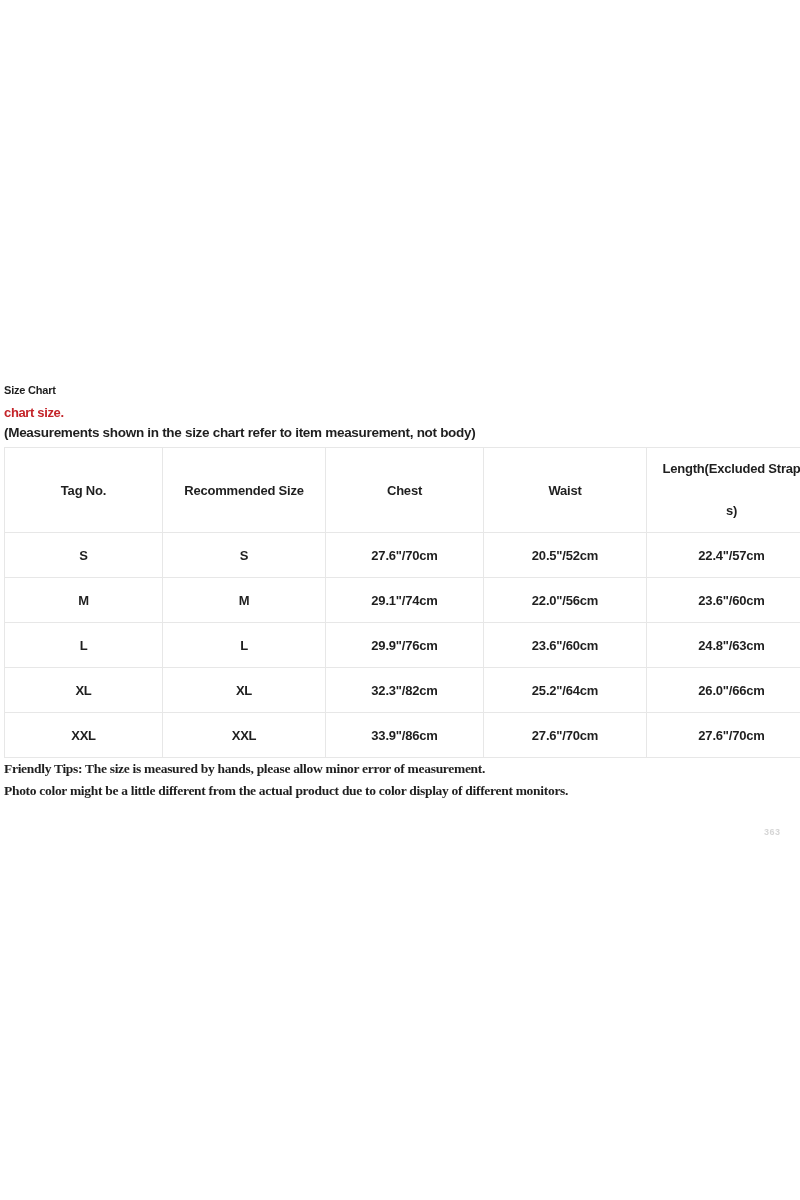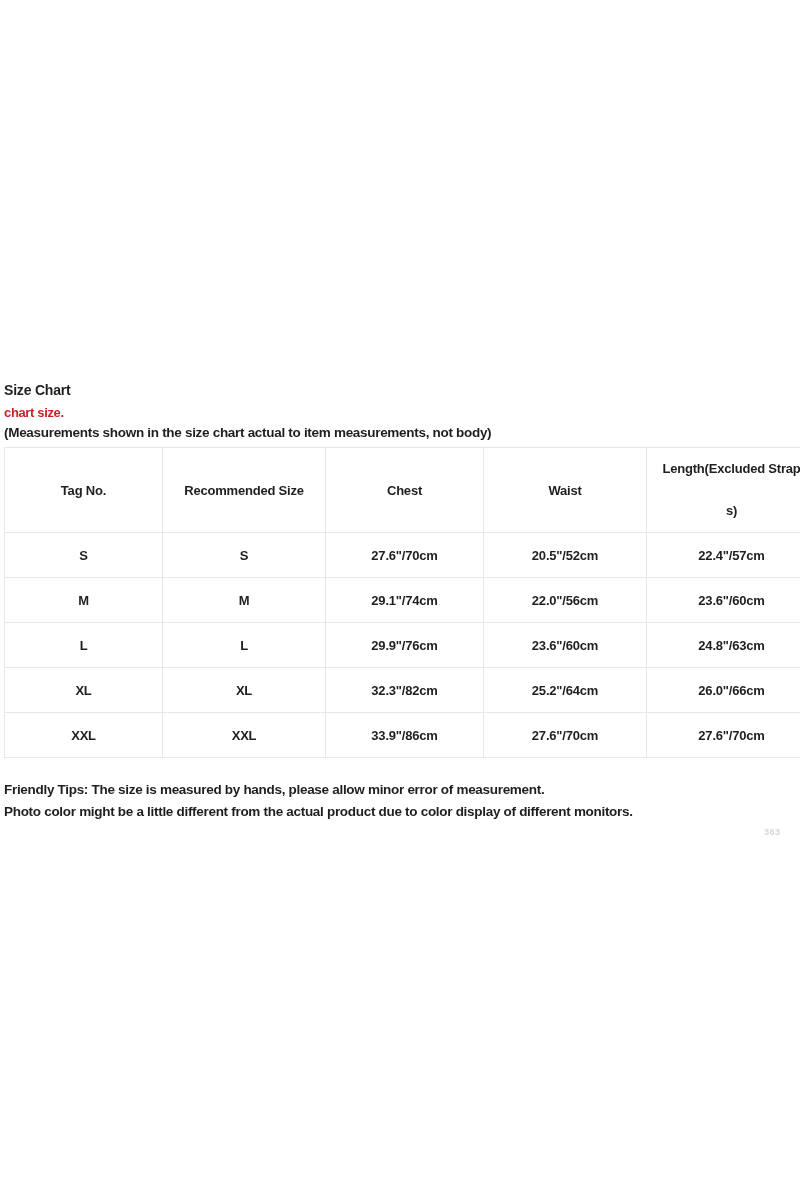--- a/index.html
+++ b/index.html
@@ -14,21 +14,21 @@
     font-weight: bold;
     color: #1f1f1f;
   }
   .content {
     position: absolute;
     top: 383px;
     left: 4px;
     width: 796px;
   }
   .title {
-    font-size: 14px;
+    font-size: 11px;
     line-height: 14px;
     letter-spacing: -0.2px;
   }
   .warning {
     margin-top: 7px;
     color: #c42429;
   }
   .warning .wline {
     font-size: 13px;
     line-height: 17px;
@@ -55,21 +55,21 @@
     vertical-align: middle;
     font-size: 13px;
     font-weight: bold;
     letter-spacing: -0.2px;
     padding: 0;
     background: #ffffff;
   }
   table.size-table thead th { height: 84px; }
   table.size-table tbody td { height: 45px; }
   .hdr-line { display: block; line-height: 42px; }
-  .tips { margin-top: 21px; }
+  .tips { margin-top: 0; font-family: Liberation Serif, serif; }
   .tips .tline {
     font-size: 13.5px;
     line-height: 22px;
     letter-spacing: -0.3px;
     white-space: nowrap;
   }
   .watermark {
     position: absolute;
     left: 764px;
     top: 827px;
@@ -83,21 +83,21 @@
 <body>
 
 <div class="content">
 
   <div class="title">Size Chart</div>
 
   <div class="warning">
     <div class="wline">chart size.</div>
   </div>
 
-  <div class="note">(Measurements shown in the size chart actual to item measurements, not body)</div>
+  <div class="note">(Measurements shown in the size chart refer to item measurement, not body)</div>
 
   <table class="size-table">
     <colgroup>
       <col style="width:158px">
       <col style="width:163px">
       <col style="width:158px">
       <col style="width:163px">
       <col style="width:170px">
     </colgroup>
     <thead>

